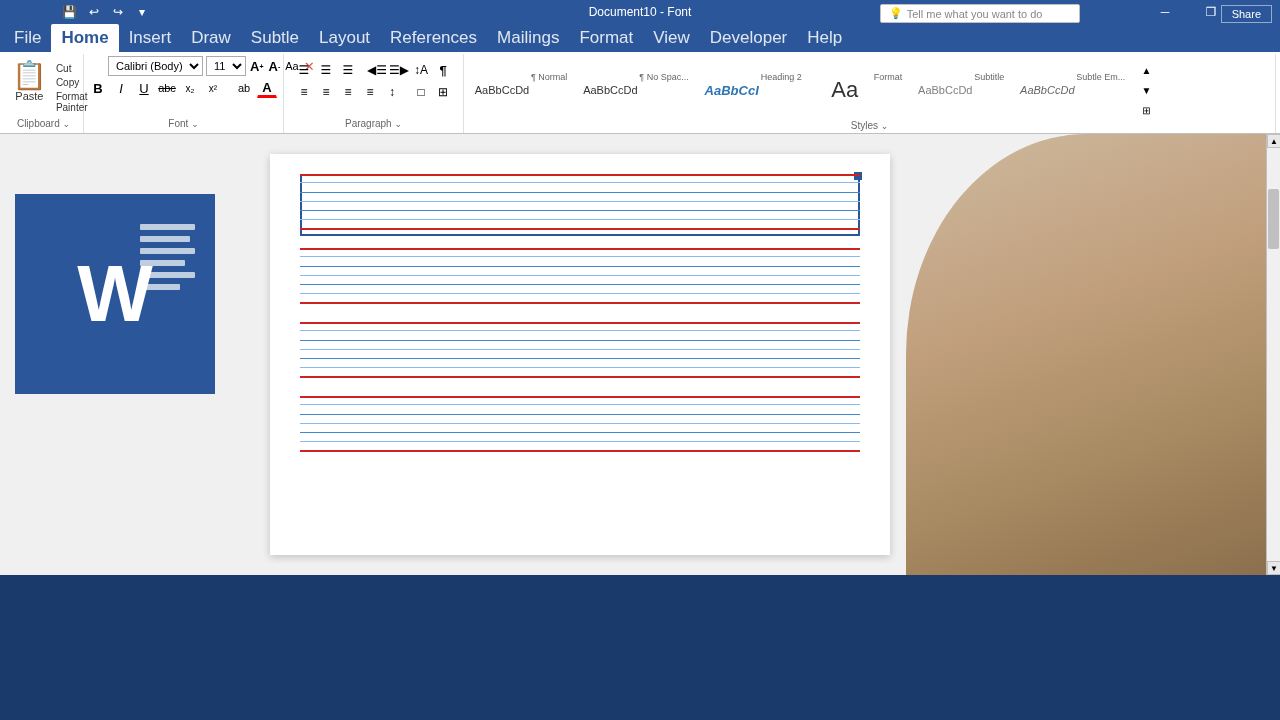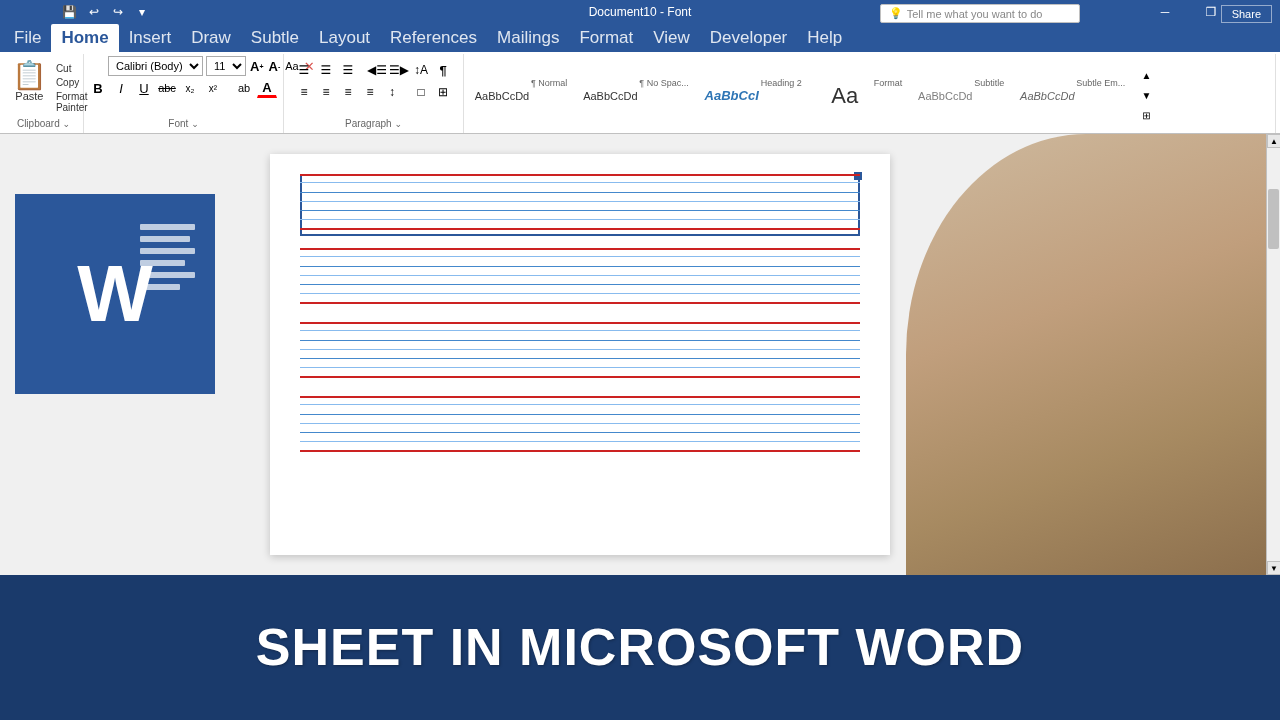--- a/index.html
+++ b/index.html
@@ -548,20 +548,24 @@
         <div class="style-item s-subtle">
           <div class="style-preview" style="font-size:11px;color:#666;font-style:italic;">AaBbCcDd</div>
           <div class="style-label">Subtle Em...</div>
         </div>
         <div style="display:flex;flex-direction:column;justify-content:space-around;margin-left:2px;">
           <div class="icon-btn" style="font-size:10px;">▲</div>
           <div class="icon-btn" style="font-size:10px;">▼</div>
           <div class="icon-btn" style="font-size:10px;">⊞</div>
         </div>
       </div>
+      <div class="ribbon-group-label">
+        Styles
+        <span style="font-size:9px;cursor:pointer;">⌄</span>
+      </div>
     </div>
 
   </div>
 </div>
 
 <div id="main">
 
   <div id="left-overlay">
     <div class="word-logo-box">
       <span class="word-logo-w">W</span>
@@ -636,15 +640,14 @@
   </div>
 
   <div style="position:absolute;right:14px;top:0;width:360px;height:100%;overflow:hidden;pointer-events:none;">
     <div style="width:100%;height:100%;background:linear-gradient(160deg,#c8b090 0%,#b89068 40%,#9a7848 70%,#7a5830 100%);opacity:0.85;border-radius:50% 0 0 0;"></div>
   </div>
 
 </div>
 
 <div id="bottom-banner">
   <div id="banner-text">
-    <div>SHEET IN MICROSOFT WORD</div>
   </div>
 </div>
 
 </body></html>

